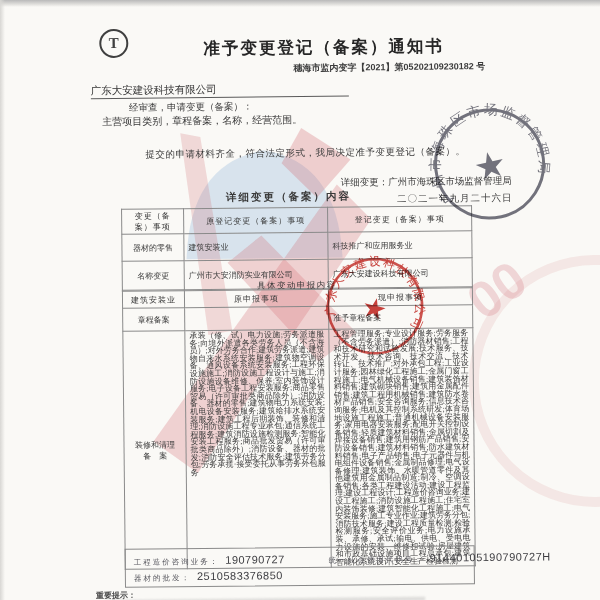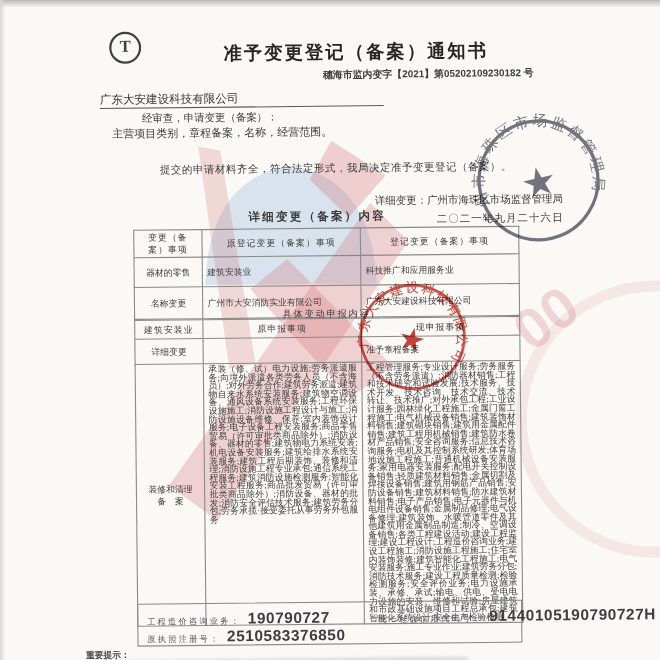--- a/index.html
+++ b/index.html
@@ -54,24 +54,24 @@
     font-size:8.5px;letter-spacing:1.5px;z-index:1;}
   .bigtext{vertical-align:top;font-size:7px;line-height:7.6px;text-align:justify;
     color:#474049;padding:3px 4px;}
   .label-cell{text-align:center;font-size:8px;line-height:11px;vertical-align:middle;}
   .footerbox{position:absolute;left:122px;top:547px;width:350px;height:39px;
     border:1px solid #8a8a8a;z-index:1;box-sizing:border-box;}
   .frow{position:absolute;left:8px;font-size:7.5px;color:#55555c;white-space:nowrap;}
   .frow1{top:5px;}
   .frow2{top:21px;}
   .flabel{letter-spacing:2px;}
-  .fval{font-family:"Liberation Sans",sans-serif;font-weight:bold;color:#3e3e42;
-    font-size:14px;letter-spacing:.5px;margin-left:6px;margin-top:24px;}
+  .fval{font-family:"Liberation Sans",sans-serif;font-weight:normal;color:#3e3e42;
+    font-size:11px;letter-spacing:.5px;margin-left:6px;margin-top:24px;}
   .l2{margin-left:44px;}
-  .notice{position:absolute;left:75px;top:588px;font-size:8px;font-weight:bold;color:#4a4a4a;z-index:1;}
+  .notice{position:absolute;left:93px;top:588px;font-size:8px;font-weight:bold;color:#4a4a4a;z-index:1;}
   .blurline{position:absolute;left:102px;top:598px;width:320px;height:4px;background:#8d8d8d;
     opacity:.25;filter:blur(1px);z-index:1;}
   .stamp{position:absolute;mix-blend-mode:multiply;z-index:2;}
   .gov{left:425px;top:100px;transform:rotate(-12deg);opacity:.82;}
   .com{left:316px;top:248px;transform:rotate(14deg);opacity:.9;}
   .seal-text{font-family:"Liberation Serif",serif;}
 </style>
 </head>
 <body>
 
@@ -137,41 +137,41 @@
           <col class="col-old">
           <col class="col-new">
         </colgroup>
       <tbody>
           <tr class="hrow">
         <th>建筑安装业</th>
         <th>原申报事项</th>
         <th>现申报事项</th>
       </tr>
       <tr class="r0">
-        <td class="cell-center">详细变更</td>
+        <td class="cell-center">章程备案</td>
         <td class="cell-left"></td>
         <td class="cell-left">准予章程备案</td>
       </tr>
       <tr class="rbig">
         <td class="label-cell">
           <div>装修和清理</div>
           <div>备　案</div>
         </td>
         <td class="bigtext">承装（修、试）电力设施;劳务派遣服务;向境外派遣各类劳务人员（不含海员）;对外劳务合作;建筑劳务派遣;建筑物自来水系统安装服务;建筑物空调设备、通风设备系统安装服务;工程环保设施施工;消防设施工程设计与施工;消防设施设备维修、保养;室内装饰设计服务;电子设备工程安装服务;商品零售贸易（许可审批类商品除外）;消防设备、器材的零售;建筑物电力系统安装;机电设备安装服务;建筑给排水系统安装服务;建筑工程后期装饰、装修和清理;消防设施工程专业承包;通信系统工程服务;建筑消防设施检测服务;智能化安装工程服务;商品批发贸易（许可审批类商品除外）;消防设备、器材的批发;消防安全评估技术服务;建筑劳务分包;劳务承揽·接受委托从事劳务外包服务</td>
         <td class="bigtext">工程管理服务;专业设计服务;劳务服务（不含劳务派遣）;消防器材销售;工程和技术研究和试验发展;技术服务、技术开发、技术咨询、技术交流、技术转让、技术推广;对外承包工程;工业设计服务;园林绿化工程施工;金属门窗工程施工;电气机械设备销售;建筑装饰材料销售;建筑砌块销售;建筑用金属配件销售;建筑工程用机械销售;建筑防水卷材产品销售;安全咨询服务;信息技术咨询服务;电机及其控制系统研发;体育场地设施工程施工;普通机械设备安装服务;家用电器安装服务;配电开关控制设备销售;轻质建筑材料销售;金属切割及焊接设备销售;建筑用钢筋产品销售;安防设备销售;建筑材料销售;防水建筑材料销售;电子产品销售;电子元器件与机电组件设备销售;金属制品修理;电气设备修理;建筑装饰、水暖管道零件及其他建筑用金属制品制造;制冷、空调设备销售;各类工程建设活动;建设工程监理;建设工程设计;工程造价咨询业务;建设工程施工;消防设施工程施工;住宅室内装饰装修;建筑智能化工程施工;电气安装服务;施工专业作业;建筑劳务分包;消防技术服务;建设工程质量检测;检验检测服务;安全评价业务;电力设施承装、承修、承试;输电、供电、受电电力设施的安装、维修和试验;房屋建筑和市政基础设施项目工程总承包;建筑智能化系统设计;安全生产检验检测</td>
       </tr>
     </tbody>
       </table>
 
     <div class="footerbox">
       <div class="frow frow1">
         <span class="flabel">工程造价咨询业务：</span><span class="fval">190790727</span><span class="flabel l2">统一社会信用代码号：</span><span class="fval">91440105190790727H</span>
       </div>
       <div class="frow frow2">
-        <span class="flabel">原执照注册号：</span><span class="fval">2510583376850</span>
+        <span class="flabel">器材的批发：</span><span class="fval">2510583376850</span>
       </div>
     </div>
 
     <div class="notice">重要提示：</div>
     <div class="blurline"></div>
 
     <svg class="stamp gov" width="132" height="132" viewBox="0 0 132 132">
       <defs>
           <path id="govArc" d="M 66,116 A 50,50 0 1 1 66.01,116"></path>
         </defs>

